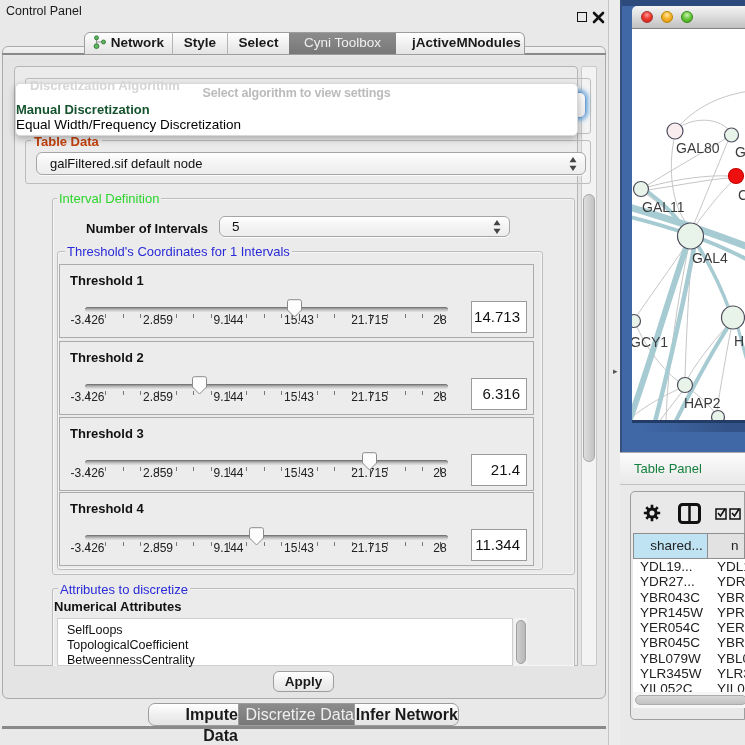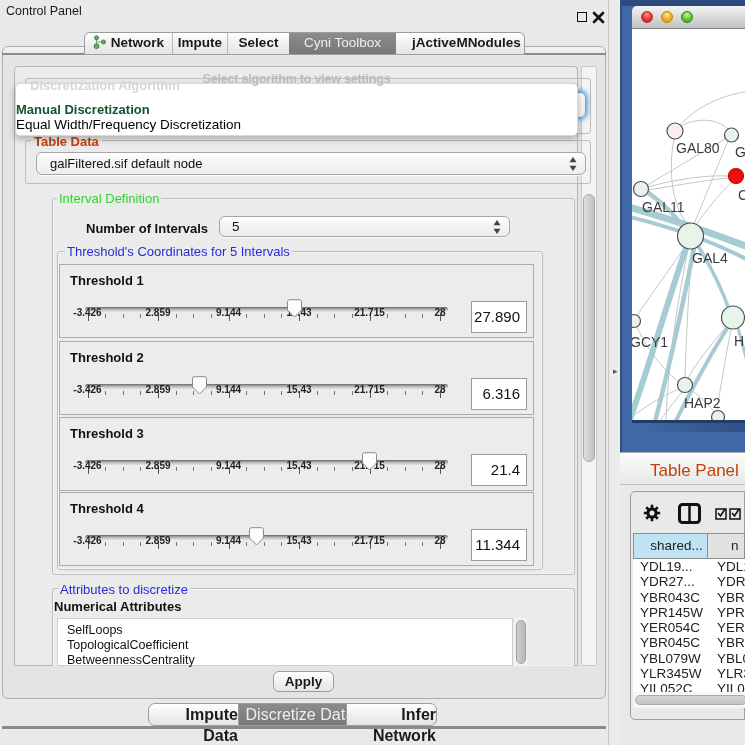--- a/index.html
+++ b/index.html
@@ -13,21 +13,21 @@
   box-shadow:0 1px 1px rgba(255,255,255,.8);
 }
 .combo .arr { position:absolute; right:8px; top:50%; width:8px; height:14px; margin-top:-7px; }
 .groupbox { border:1px solid #bdbdbd; border-radius:3px; box-shadow:inset 0 0 0 1px #f5f5f5; }
 .tpanel { position:absolute; left:59px; width:475px; background:#ececec; border:1px solid #ababab; }
 .tname { position:absolute; left:10px; top:8px; font-size:13px; font-weight:bold; color:#111; }
 .track { position:absolute; left:25px; top:42px; width:363px; height:5px; border-radius:3px;
   background:linear-gradient(#8f8f8f,#c9c9c9 55%,#e3e3e3); border-top:1px solid #777; }
 .vbox { position:absolute; left:411px; top:36px; width:56px; height:32px; background:#fff; border:1px solid #9b9b9b; font-size:15px; color:#111; text-align:right; line-height:30px; padding-right:6px; }
 .thumb { position:absolute; top:34px; width:15px; height:19px; }
-.ticklabels { position:absolute; top:42px; left:0; width:475px; height:12px; font-size:10px; font-weight:bold; color:#222; }
+.ticklabels { position:absolute; top:48px; left:0; width:475px; height:12px; font-size:12px; font-weight:normal; color:#222; }
 .ticklabels span { position:absolute; transform:translateX(-50%); }
 .toptab { position:absolute; top:32px; height:23px; background:linear-gradient(#ffffff,#f0f0f0 50%,#e4e4e4); border:1px solid #9d9d9d; color:#1a1a1a; font-size:13.5px; font-weight:bold; text-align:center; line-height:20px; }
 .bottab { position:absolute; top:703px; height:23px; background:linear-gradient(#ffffff,#f0f0f0 50%,#e4e4e4); border:1px solid #9d9d9d; color:#1a1a1a; font-size:16px; font-weight:bold; text-align:right; line-height:21px; }
 .seltab { background:linear-gradient(#8c8c8c,#787878); color:#efefef; font-weight:normal; }
 </style>
 </head>
 <body>
 <div id="stage">
 
   <div class="abs" style="left:0;top:0;width:608px;height:745px;background:#e9e9e9;"></div>
@@ -41,21 +41,21 @@
   <div class="abs" style="left:2px;top:46px;width:604px;height:653px;background:linear-gradient(#f2f2f2,#e4e4e4 12px);border:1px solid #ababab;border-radius:6px;"></div>
   <div class="abs" style="left:2px;top:53px;width:604px;height:2px;background:#8a8a8a;"></div>
 
   <div class="toptab" style="left:84px;width:89px;border-radius:6px 0 0 0;">
     <svg width="14" height="15" viewBox="0 0 14 15" style="vertical-align:-3px;margin-right:4px;">
         <path d="M3.5 3 L3.5 11 M3.5 7 L10.5 7" stroke="#999" stroke-width="1.2" fill="none"></path>
         <circle cx="3.5" cy="2.8" r="2" fill="#5cb85c" stroke="#357935" stroke-width=".9"></circle>
         <circle cx="3.5" cy="11.2" r="2.4" fill="#5cb85c" stroke="#357935" stroke-width=".9"></circle>
         <circle cx="10.5" cy="7" r="2" fill="#5cb85c" stroke="#357935" stroke-width=".9"></circle>
       </svg>Network</div>
-  <div class="toptab" style="left:172px;width:56px;border-left:1px solid #b5b5b5;">Impute</div>
+  <div class="toptab" style="left:172px;width:56px;border-left:1px solid #b5b5b5;">Style</div>
   <div class="toptab" style="left:227px;width:63px;border-left:1px solid #b5b5b5;">Select</div>
   <div class="toptab seltab" style="left:289px;width:108px;border-left:none;">Cyni Toolbox</div>
   <div class="toptab" style="left:396px;width:129px;border-left:none;border-radius:0 6px 0 0;padding-left:13px;">jActiveMNodules</div>
 
   <div class="abs" style="left:14px;top:66px;width:564px;height:600px;background:#ebebeb;border:1px solid #b5b5b5;border-radius:4px 4px 0 0;"></div>
 
   <div class="abs" style="left:581px;top:66px;width:16px;height:600px;background:#f3f3f3;border:1px solid #c9c9c9;border-radius:2px;"></div>
   <div class="abs" style="left:583px;top:194px;width:12px;height:268px;background:linear-gradient(90deg,#dedede,#c3c3c3);border:1px solid #a8a8a8;border-radius:7px;"></div>
 
   <div class="abs" style="left:25px;top:78px;width:566px;height:56px;border:1px solid #bdbdbd;border-radius:3px;"></div>
@@ -78,21 +78,21 @@
   <div class="abs" style="left:86px;top:221px;font-size:13px;font-weight:bold;color:#111;">Number of Intervals</div>
   <div class="abs combo" style="left:219px;top:216px;width:291px;height:21px;">
     <div style="position:absolute;left:12px;top:2px;font-size:13.5px;color:#111;">5</div>
     <svg class="arr" viewBox="0 0 9 16">
         <path d="M4.5 0 L8.5 6 L0.5 6 Z" fill="#444"></path>
         <path d="M4.5 16 L8.5 10 L0.5 10 Z" fill="#444"></path>
       </svg>
   </div>
 
   <div class="abs groupbox" style="left:57px;top:251px;width:486px;height:319px;"></div>
-  <div class="abs" style="left:65px;top:244px;font-size:13px;color:#2a2ad8;background:#ebebeb;padding:0 2px;">Threshold's Coordinates for 5 Intervals</div>
+  <div class="abs" style="left:65px;top:244px;font-size:13px;color:#2a2ad8;background:#ebebeb;padding:0 2px;">Threshold's Coordinates for 1 Intervals</div>
 
   <div class="tpanel" style="top:264px;height:74px;">
     <div class="tname">Threshold 1</div>
     <div class="track"></div>
     <div style="position:absolute;left:27.5px;top:49px;width:1px;height:7px;background:#555;"></div>
       <div style="position:absolute;left:98.0px;top:49px;width:1px;height:7px;background:#555;"></div>
       <div style="position:absolute;left:168.5px;top:49px;width:1px;height:7px;background:#555;"></div>
       <div style="position:absolute;left:239.0px;top:49px;width:1px;height:7px;background:#555;"></div>
       <div style="position:absolute;left:309.5px;top:49px;width:1px;height:7px;background:#555;"></div>
       <div style="position:absolute;left:380.0px;top:49px;width:1px;height:7px;background:#555;"></div>
@@ -115,21 +115,21 @@
         <span style="left:27.5px;">-3.426</span>
         <span style="left:98.0px;">2.859</span>
         <span style="left:168.5px;">9.144</span>
         <span style="left:239.0px;">15.43</span>
         <span style="left:309.5px;">21.715</span>
         <span style="left:380.0px;">28</span>
       </div>
     <svg class="thumb" style="left:226.5px;" width="15" height="19" viewBox="0 0 15 19">
       <path d="M2.5 0.7 h10 a2 2 0 0 1 2 2 V11 L7.5 18 L0.5 11 V2.7 a2 2 0 0 1 2-2 Z" fill="#fdfdfd" stroke="#8a8a8a" stroke-width="1"></path>
     </svg>
-    <div class="vbox">27.890</div>
+    <div class="vbox">14.713</div>
   </div>
   <div class="tpanel" style="top:340.5px;height:74px;">
     <div class="tname">Threshold 2</div>
     <div class="track"></div>
     <div style="position:absolute;left:27.5px;top:49px;width:1px;height:7px;background:#555;"></div>
       <div style="position:absolute;left:98.0px;top:49px;width:1px;height:7px;background:#555;"></div>
       <div style="position:absolute;left:168.5px;top:49px;width:1px;height:7px;background:#555;"></div>
       <div style="position:absolute;left:239.0px;top:49px;width:1px;height:7px;background:#555;"></div>
       <div style="position:absolute;left:309.5px;top:49px;width:1px;height:7px;background:#555;"></div>
       <div style="position:absolute;left:380.0px;top:49px;width:1px;height:7px;background:#555;"></div>
@@ -243,25 +243,25 @@
     <div style="padding:4px 0 0 9px;line-height:15px;">SelfLoops<br>TopologicalCoefficient<br>BetweennessCentrality</div>
   </div>
   <div class="abs" style="left:514px;top:618px;width:13px;height:48px;background:#f2f2f2;"></div>
   <div class="abs" style="left:515.5px;top:620px;width:10px;height:44px;background:linear-gradient(90deg,#cfcfcf,#b8b8b8);border:1px solid #a0a0a0;border-radius:5px;"></div>
 
   <div class="abs" style="left:273px;top:671px;width:61px;height:21px;background:linear-gradient(#ffffff,#f1f1f1 50%,#e6e6e6);border:1px solid #9d9d9d;border-radius:6px;font-size:13.5px;font-weight:bold;color:#1a1a1a;text-align:center;line-height:19px;">Apply</div>
 
   <div class="abs" style="left:2px;top:726px;width:604px;height:3px;background:#8a8a8a;"></div>
   <div class="bottab" style="left:148px;width:91px;border-radius:7px 0 0 7px;">Impute Data</div>
   <div class="bottab seltab" style="left:238px;width:117px;">Discretize Data</div>
-  <div class="bottab" style="left:346px;width:91px;border-radius:0 7px 7px 0;">Infer Network</div>
+  <div class="bottab" style="left:354px;width:105px;border-radius:0 7px 7px 0;">Infer Network</div>
 
   <div class="abs" style="left:15px;top:83px;width:563px;height:53px;background:#fff;border:1px solid #d9d9d9;border-radius:5px;box-shadow:0 3px 7px rgba(0,0,0,.28);"></div>
   <div class="abs" style="left:30px;top:78px;font-size:13px;font-weight:bold;color:#d6d6d6;">Discretization Algorithm</div>
-  <div class="abs" style="left:15px;top:72px;width:563px;text-align:center;font-size:12.5px;font-weight:bold;color:#bbbbbb;letter-spacing:-0.2px;">Select algorithm to view settings</div>
+  <div class="abs" style="left:15px;top:86px;width:563px;text-align:center;font-size:12.5px;font-weight:bold;color:#bbbbbb;letter-spacing:-0.2px;">Select algorithm to view settings</div>
   <div class="abs" style="left:16px;top:102px;font-size:13px;font-weight:bold;color:#14532d;">Manual Discretization</div>
   <div class="abs" style="left:16px;top:117px;font-size:13.5px;color:#000;">Equal Width/Frequency Discretization</div>
 
   <div class="abs" style="left:608px;top:0;width:12px;height:745px;background:#ececec;border-left:1px solid #c4c4c4;"></div>
   <div class="abs" style="left:613px;top:366px;font-size:9px;color:#555;">▸</div>
 
   <div class="abs" style="left:620px;top:0;width:125px;height:452px;background:#4068a6;"></div>
   <div class="abs" style="left:620px;top:0;width:125px;height:6px;background:#2d4a7c;"></div>
   <div class="abs" style="left:620px;top:0;width:2px;height:452px;background:#34507e;"></div>
 
@@ -321,21 +321,21 @@
       <text x="692" y="263">GAL4</text>
       <text x="630" y="347">GCY1</text>
       <text x="734" y="346">H</text>
       <text x="684" y="408">HAP2</text>
     </g>
   </svg>
   <div class="abs" style="left:632px;top:420px;width:113px;height:3px;background:#223c66;"></div>
   <div class="abs" style="left:632px;top:423px;width:113px;height:9px;background:linear-gradient(90deg, rgba(30,48,86,0) 10%, rgba(30,48,86,.38) 85%);"></div>
 
   <div class="abs" style="left:620px;top:452px;width:125px;height:33px;background:linear-gradient(#fcfcfc,#e8e8e8);border-top:1px solid #aaa;border-bottom:1px solid #c2c2c2;"></div>
-  <div class="abs" style="left:634px;top:461px;font-size:17px;color:#c2410c;margin-left:16px;">Table Panel</div>
+  <div class="abs" style="left:634px;top:461px;font-size:13px;color:#15803d;">Table Panel</div>
 
   <div class="abs" style="left:630px;top:491px;width:115px;height:229px;background:#e9e9e9;border:1px solid #9e9e9e;border-radius:5px 0 0 5px;"></div>
 
   <svg class="abs" style="left:643px;top:504px;" width="18" height="18" viewBox="0 0 24 24">
     <path fill="#111" d="M22.9 10.2 L22.9 13.8 L19.4 13.7 L18.4 16.0 L20.9 18.4 L18.4 20.9 L16.0 18.4 L13.7 19.4 L13.8 22.9 L10.2 22.9 L10.3 19.4 L8.0 18.4 L5.6 20.9 L3.1 18.4 L5.6 16.0 L4.6 13.7 L1.1 13.8 L1.1 10.2 L4.6 10.3 L5.6 8.0 L3.1 5.6 L5.6 3.1 L8.0 5.6 L10.3 4.6 L10.2 1.1 L13.8 1.1 L13.7 4.6 L16.0 5.6 L18.4 3.1 L20.9 5.6 L18.4 8.0 L19.4 10.3 Z"></path>
     <circle cx="12" cy="12" r="3.4" fill="#e9e9e9"></circle>
   </svg>
   <svg class="abs" style="left:678px;top:503px;" width="23" height="21" viewBox="0 0 23 21">
     <rect x="1.5" y="1.5" width="20" height="18" rx="3" fill="none" stroke="#111" stroke-width="3"></rect>
     <line x1="11.5" y1="2" x2="11.5" y2="19" stroke="#111" stroke-width="2.5"></line>

